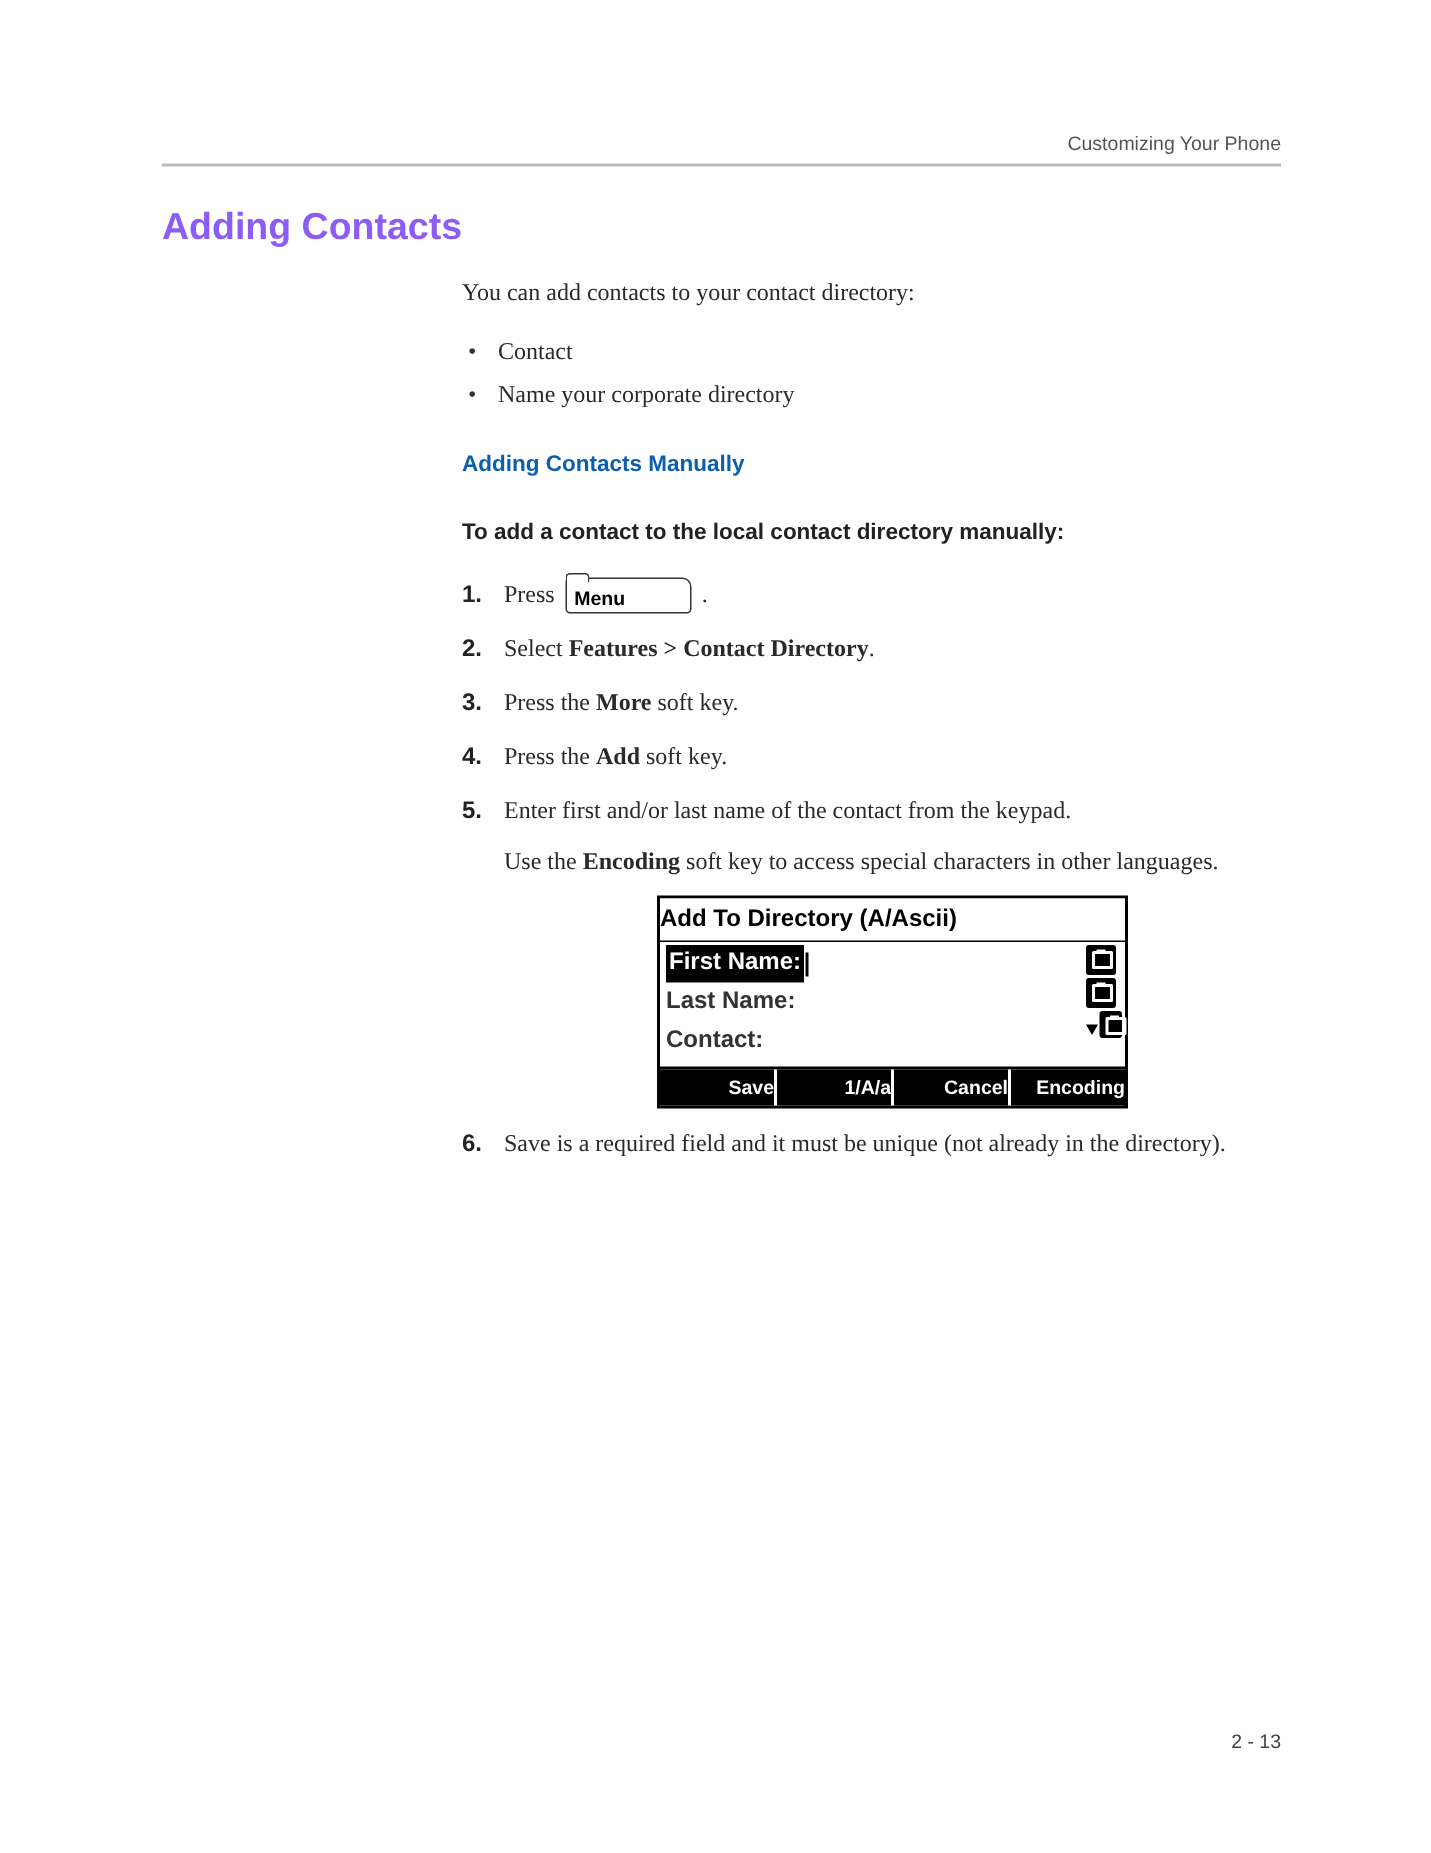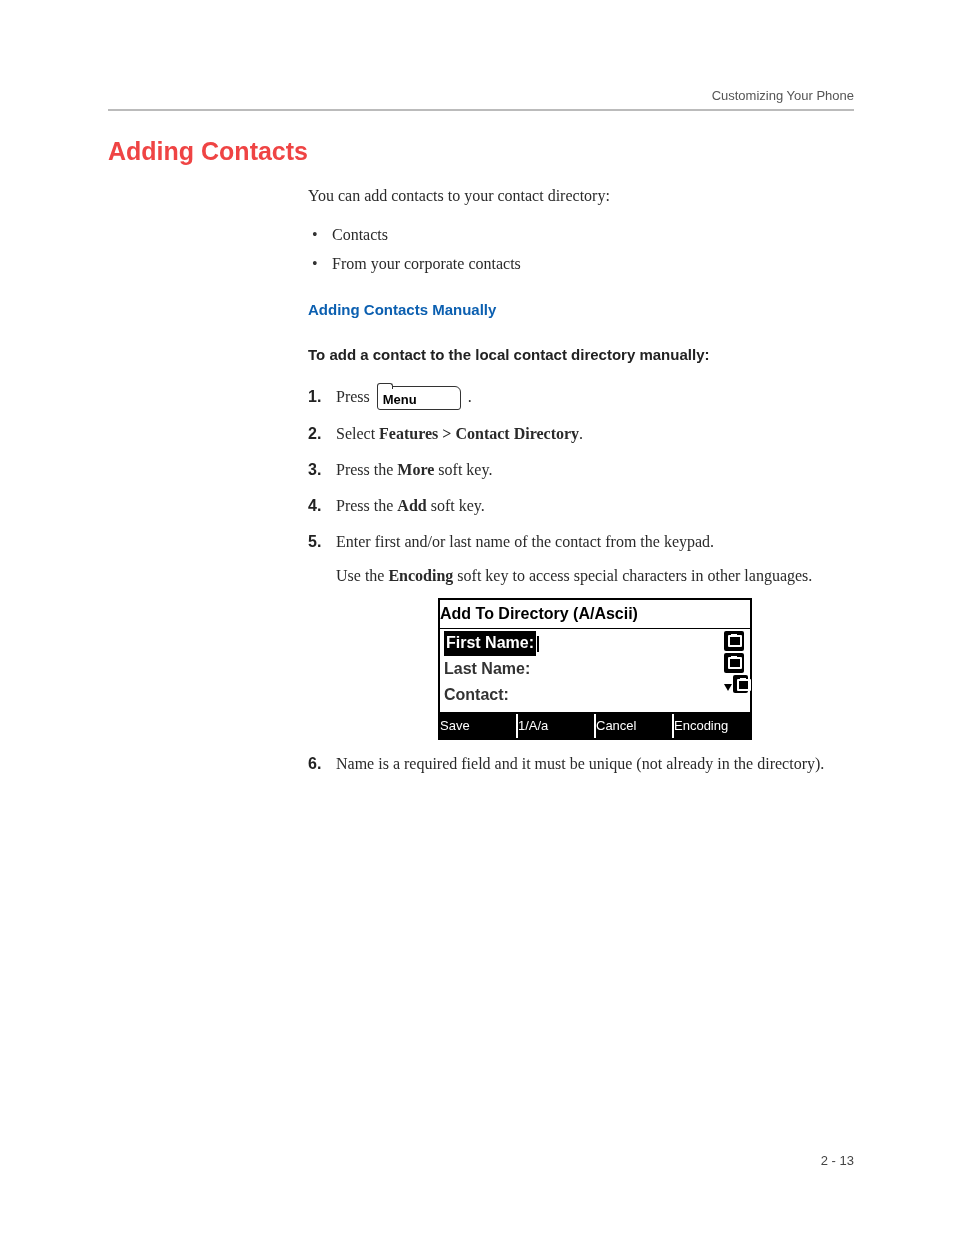--- a/index.html
+++ b/index.html
@@ -26,21 +26,21 @@
   }
   .top-rule {
     border: none;
     border-top: 2px solid #bbb;
     margin: 0 0 26px 0;
   }
   .h1 {
     font-family: "Trebuchet MS", "Lucida Sans", sans-serif;
     font-size: 25px;
     font-weight: 700;
-    color: #ef4444;
+    color: #8b5cf6;
     margin: 0 0 18px 0;
   }
   .body-col {
     margin-left: 200px;
   }
   .p {
     font-size: 16px;
     line-height: 1.45;
     margin: 0 0 14px 0;
     color: #2a2a2a;
@@ -237,23 +237,23 @@
     margin-bottom: 2px;
   }
   .lcd-soft {
     display: flex;
     border-top: 2px solid #000;
   }
   .softkey {
     flex: 1;
     background: #000;
     color: #fff;
-    font-weight: 400;
+    font-weight: 700;
     font-size: 13px;
-    text-align: left;
+    text-align: right;
     padding: 2px 0;
     border-right: 2px solid #fff;
   }
   .softkey:last-child { border-right: none; }
 
   .page-num {
     position: absolute;
     bottom: 44px;
     right: 100px;
     font-family: "Trebuchet MS", "Lucida Sans", sans-serif;
@@ -268,22 +268,22 @@
 <div class="page">
   <div class="running-head">Customizing Your Phone</div>
   <hr class="top-rule">
 
   <div class="h1">Adding Contacts</div>
 
   <div class="body-col">
     <p class="p">You can add contacts to your contact directory:</p>
 
     <ul class="bullets">
-      <li>Contacts</li>
-      <li>From your corporate contacts</li>
+      <li>Contact</li>
+      <li>Name your corporate directory</li>
     </ul>
 
     <div class="h2">Adding Contacts Manually</div>
 
     <div class="h3">To add a contact to the local contact directory manually:</div>
 
     <ol class="steps">
       <li>
         <span class="step-body">
           <span>Press </span>
@@ -330,19 +330,19 @@
           </div>
           <div class="lcd-soft">
             <div class="softkey">Save</div>
             <div class="softkey">1/A/a</div>
             <div class="softkey">Cancel</div>
             <div class="softkey">Encoding</div>
           </div>
         </div>
       </li>
       <li>
-        <span class="sub-p">Name is a required field and it must be unique (not already in the directory).</span>
+        <span class="sub-p">Save is a required field and it must be unique (not already in the directory).</span>
       </li>
     </ol>
   </div>
 
   <div class="page-num">2 - 13</div>
 </div>
 
 </body></html>

